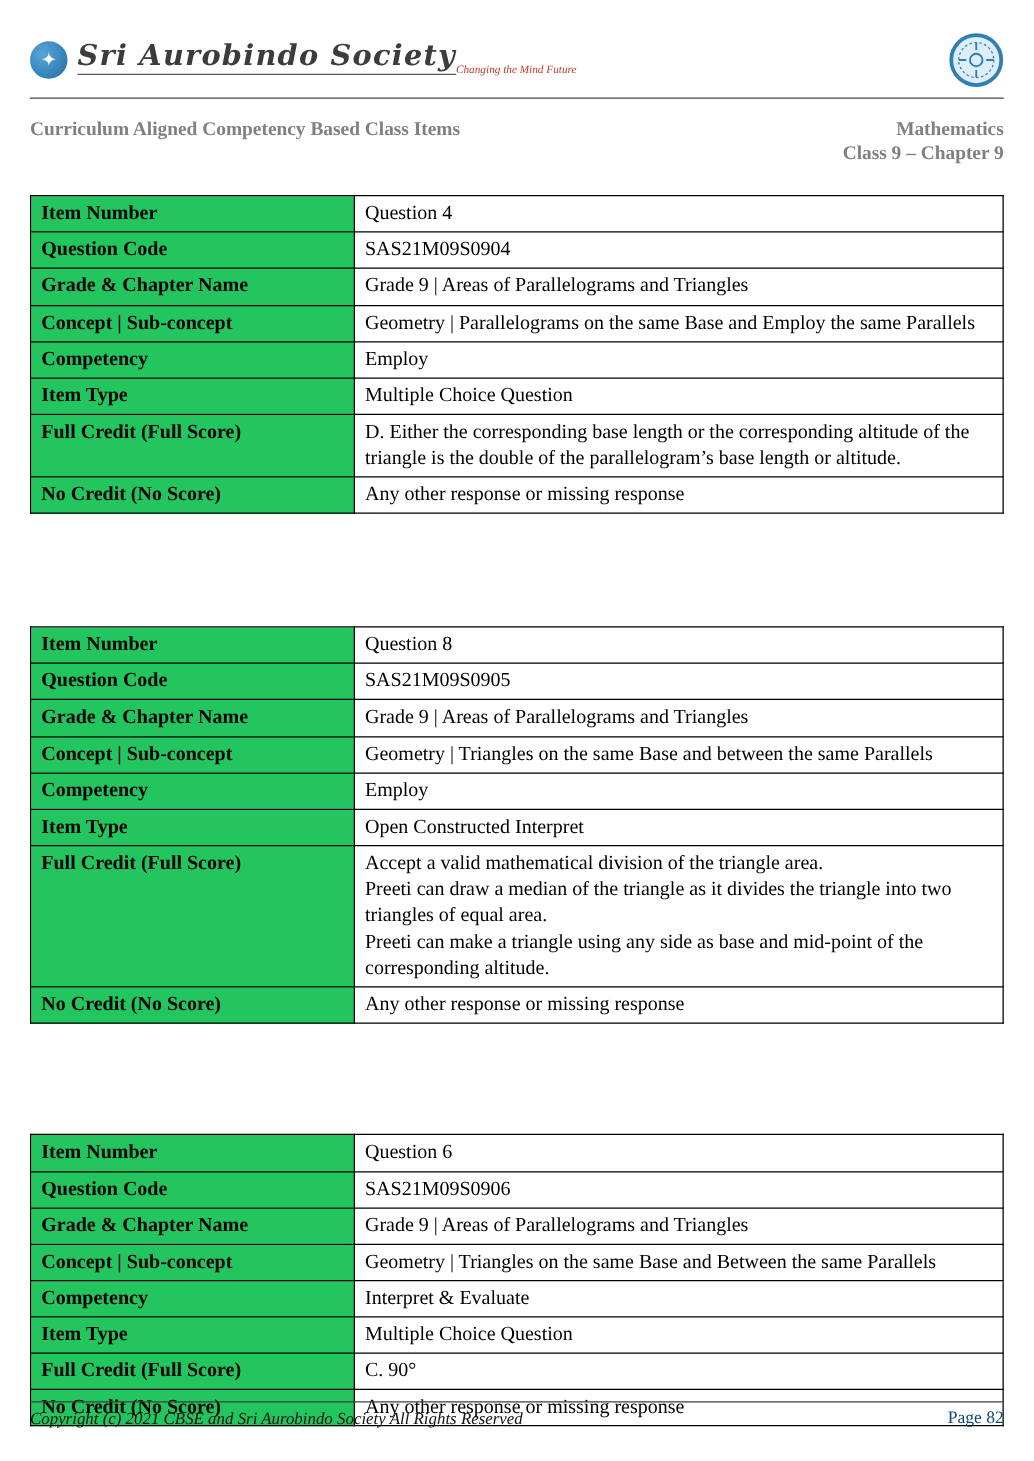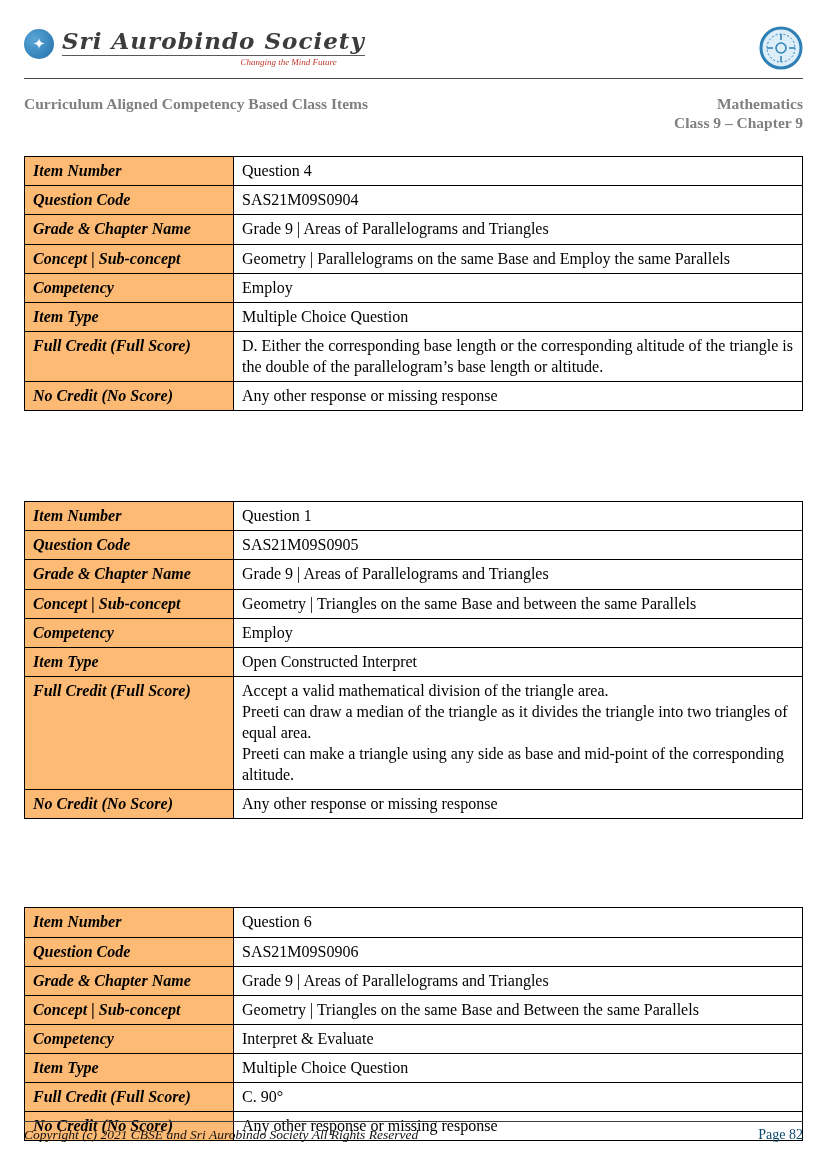--- a/index.html
+++ b/index.html
@@ -19,21 +19,21 @@
     padding-top:26px; padding-bottom:8px;
     border-bottom:1px solid #4a4a4a;
   }
   .brand { display:flex; align-items:flex-start; gap:8px; }
   .brand-icon {
     width:30px; height:30px; border-radius:50%;
     background:radial-gradient(circle at 35% 35%, #5aa6d8, #1f6ea8);
     color:#fff; display:flex; align-items:center; justify-content:center;
     font-size:15px; flex:0 0 auto;
   }
-  .brand-text { display:flex; flex-direction:column; }
+  .brand-text { display:flex; flex-direction:row; }
   .brand-name {
     font-family:"DejaVu Serif", serif;
     font-style:italic; font-weight:bold;
     font-size:23px; color:#3c3c3c; letter-spacing:1px; line-height:1.05;
     border-bottom:1px solid #5a5a5a; padding-bottom:2px;
   }
   .brand-tagline {
     font-style:italic; font-size:9px; color:#c0392b;
     align-self:flex-end; margin-top:1px; margin-right:28px;
   }
@@ -51,21 +51,21 @@
     width:100%; border-collapse:collapse; font-size:16px;
     table-layout:fixed;
   }
   table.item-table td {
     border:1px solid #000;
     padding:3px 8px 4px 8px;
     vertical-align:top;
     line-height:1.32;
   }
   td.label {
-    width:209px; background:#fdba74; font-weight:bold;font-style:italic;
+    width:259px; background:#22c55e; font-weight:bold;
   }
   td.value { white-space:pre-line; }
   .t1 { margin-top:24px; }
   .t2 { margin-top:90px; }
   .t3 { margin-top:88px; }
 
   
   .footer {
     position:absolute; left:24px; right:24px; bottom:26px;
     border-top:1px solid #3f3f3f; padding-top:5px;
@@ -137,21 +137,21 @@
         <td class="label">No Credit (No Score)</td>
         <td class="value">Any other response or missing response</td>
       </tr>
     </tbody>
   </table>
 
   <table class="item-table t2">
     <tbody>
       <tr>
         <td class="label">Item Number</td>
-        <td class="value">Question 1</td>
+        <td class="value">Question 8</td>
       </tr>
       <tr>
         <td class="label">Question Code</td>
         <td class="value">SAS21M09S0905</td>
       </tr>
       <tr>
         <td class="label">Grade &amp; Chapter Name</td>
         <td class="value">Grade 9 | Areas of Parallelograms and Triangles</td>
       </tr>
       <tr>

